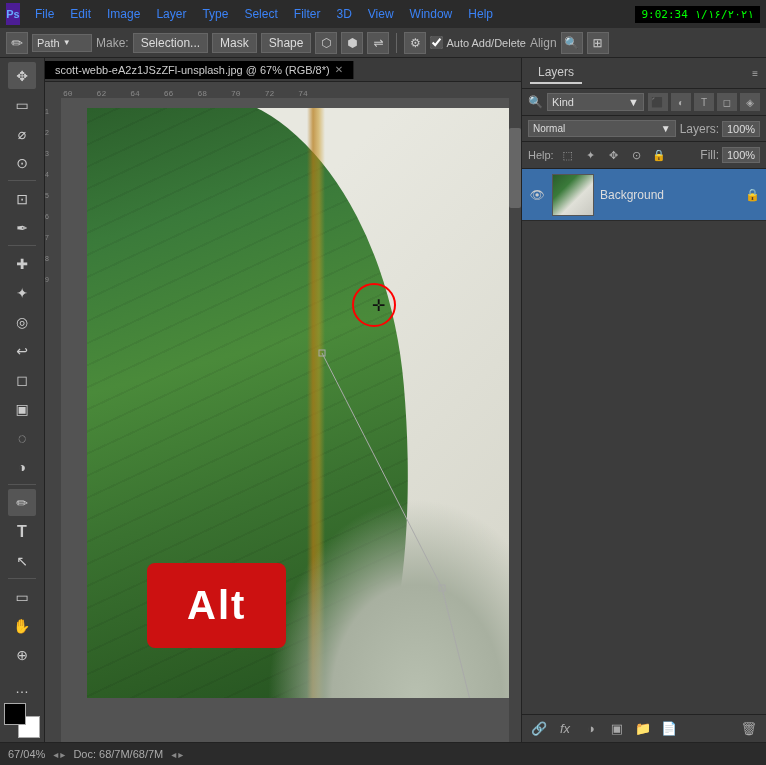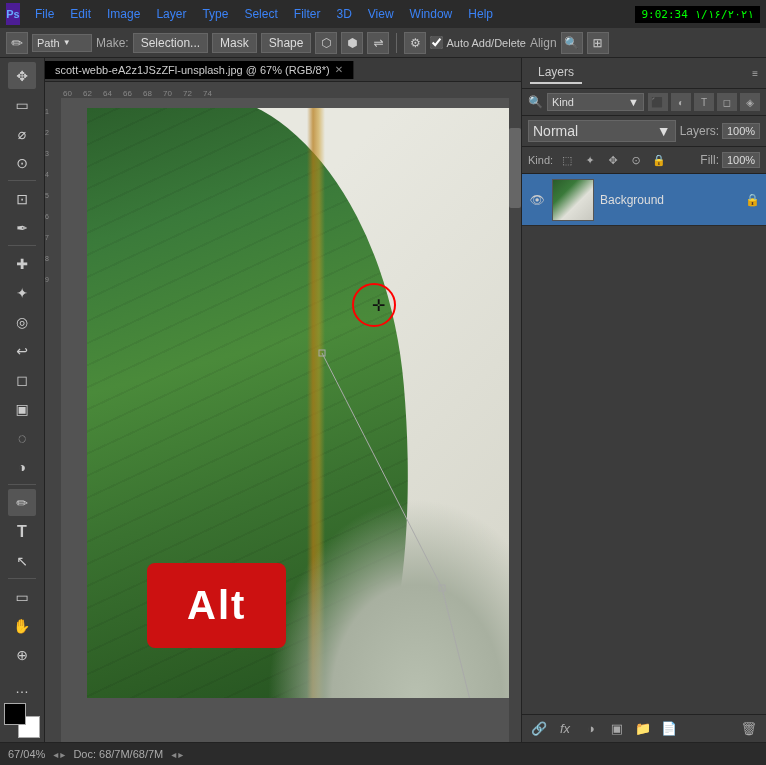--- a/index.html
+++ b/index.html
@@ -137,21 +137,21 @@
       display: flex; align-items: center; background: #3c3c3c; padding: 4px 6px; gap: 4px; border-bottom: 1px solid #222;
     }
     .search-icon-svg { color: #aaa; font-size: 12px; }
     .kind-dropdown { background: #555; color: #ddd; font-size: 11px; border: 1px solid #666; padding: 2px 4px; flex: 1; display: flex; align-items: center; justify-content: space-between; }
     .layer-filter-icons { display: flex; gap: 3px; }
     .lfi { width: 20px; height: 18px; background: #555; border: 1px solid #555; display: flex; align-items: center; justify-content: center; font-size: 10px; color: #aaa; cursor: pointer; }
 
     #layers-blend {
       display: flex; align-items: center; padding: 4px 6px; gap: 4px; border-bottom: 1px solid #222; background: #3c3c3c;
     }
-    .blend-dropdown { background: #555; color: #ddd; font-size: 14px; border: 1px solid #666; padding: 2px 4px; flex: 1; display: flex; align-items: center; justify-content: space-between; }
+    .blend-dropdown { background: #555; color: #ddd; font-size: 10px; border: 1px solid #666; padding: 2px 4px; flex: 1; display: flex; align-items: center; justify-content: space-between; }
     .opacity-row { display: flex; align-items: center; gap: 3px; font-size: 11px; }
     .opacity-val { background: #555; border: 1px solid #666; color: #ddd; padding: 1px 4px; width: 38px; text-align: right; }
 
     #layers-lock {
       display: flex; align-items: center; padding: 4px 6px; gap: 4px; border-bottom: 1px solid #222; background: #3c3c3c;
     }
     .lock-label { font-size: 11px; color: #aaa; }
     .lock-icons { display: flex; gap: 3px; }
     .lki { width: 20px; height: 18px; background: transparent; display: flex; align-items: center; justify-content: center; font-size: 11px; color: #aaa; cursor: pointer; }
     .fill-row { margin-left: auto; display: flex; align-items: center; gap: 3px; font-size: 11px; }
@@ -273,21 +273,21 @@
 
   <div id="canvas-area">
 
     <div id="tab-bar">
       <div class="canvas-tab">
         <span>scott-webb-eA2z1JSzZFl-unsplash.jpg @ 67% (RGB/8*)</span>
         <span class="close-tab">✕</span>
       </div>
     </div>
 
-    <div class="ruler-h" style="background:#444;height:16px;padding-left:16px;overflow:hidden;">
+    <div class="ruler-h" style="background:#444;height:16px;padding-left:16px;overflow:hidden;font-family:Liberation Mono, monospace;">
       <span style="font-size:8px;color:#888;margin-left:2px;">60&nbsp;&nbsp;&nbsp;&nbsp;&nbsp;62&nbsp;&nbsp;&nbsp;&nbsp;&nbsp;64&nbsp;&nbsp;&nbsp;&nbsp;&nbsp;66&nbsp;&nbsp;&nbsp;&nbsp;&nbsp;68&nbsp;&nbsp;&nbsp;&nbsp;&nbsp;70&nbsp;&nbsp;&nbsp;&nbsp;&nbsp;72&nbsp;&nbsp;&nbsp;&nbsp;&nbsp;74</span>
     </div>
 
     <div id="canvas-wrapper" style="flex:1;position:relative;display:flex;">
 
       <div style="width:16px;background:#444;display:flex;flex-direction:column;overflow:hidden;font-size:7px;color:#888;padding-top:10px;gap:14px;flex-shrink:0;">
         <span>1</span>
           <span>2</span>
           <span>3</span>
           <span>4</span>
@@ -358,21 +358,21 @@
         <span>Normal</span>
           <span>▼</span>
       </div>
       <div class="opacity-row">
         <span class="opt-label">Layers:</span>
         <div class="opacity-val">100%</div>
       </div>
     </div>
 
     <div id="layers-lock">
-      <span class="lock-label">Kind:</span>
+      <span class="lock-label">Help:</span>
       <div class="lock-icons">
         <div class="lki">⬚</div>
         <div class="lki">✦</div>
         <div class="lki">✥</div>
         <div class="lki">⊙</div>
         <div class="lki">🔒</div>
       </div>
       <div class="fill-row">
         <span class="opt-label">Fill:</span>
         <div class="fill-val">100%</div>

